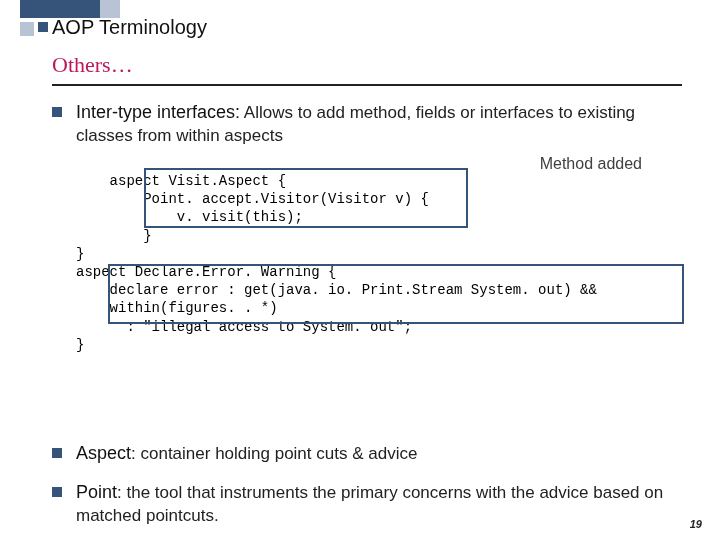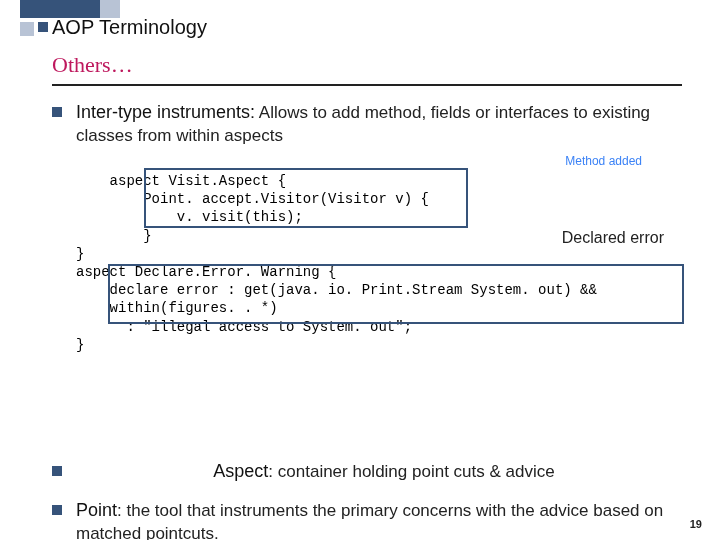--- a/index.html
+++ b/index.html
@@ -105,22 +105,22 @@
     color: #000;
     margin: 6px 0 10px 24px;
     position: relative;
     line-height: 1.3;
   }
   .annotation1 {
     position: absolute;
     top: 0px;
     right: 50px;
     font-family: Verdana, sans-serif;
-    font-size: 12px;
-    color: #3b82f6;
+    font-size: 16px;
+    color: #404040;
   }
   .annotation2 {
     position: absolute;
     top: 74px;
     right: 28px;
     font-family: Verdana, sans-serif;
     font-size: 16px;
     color: #222;
   }
   .box1 {
@@ -141,61 +141,61 @@
     height: 56px;
     pointer-events: none;
   }
   .page-num {
     position: absolute;
     bottom: 10px;
     right: 18px;
     font-size: 11px;
     font-weight: bold;
     color: #222;
+    font-style: italic;
   }
 </style>
 </head>
 <body>
 
 <div class="top-accent"></div>
 <div class="top-accent-light"></div>
 <div class="accent-sq1"></div>
 <div class="accent-sq2"></div>
 
 <div class="title">AOP Terminology</div>
 <div class="subtitle">Others…</div>
 <div class="hr"></div>
 
 <div class="content">
 
   <div class="bullet-row">
     <div class="bullet"></div>
     <div class="bullet-body">
-      <span class="term">Inter-type instruments:</span><span> Allows to add method, fields or interfaces to existing classes from within aspects</span>
+      <span class="term">Inter-type interfaces:</span><span> Allows to add method, fields or interfaces to existing classes from within aspects</span>
     </div>
   </div>
 
   <div class="code-block">
     <span>aspect Visit.Aspect {
         Point. accept.Visitor(Visitor v) {
             v. visit(this);
         }
 }
 aspect Declare.Error. Warning {
     declare error : get(java. io. Print.Stream System. out) &amp;&amp;
     within(figures. . *)
       : "illegal access to System. out";
 }</span>
     <div class="box1"></div>
     <div class="box2"></div>
     <div class="annotation1">Method added</div>
-    <div class="annotation2">Declared error</div>
-  </div>
-
-  <div class="bullet-row" style="margin-top:14px;text-align:center;">
+  </div>
+
+  <div class="bullet-row" style="margin-top:14px;">
     <div class="bullet"></div>
     <div class="bullet-body">
       <span class="term">Aspect</span><span>: container holding point cuts &amp; advice</span>
     </div>
   </div>
 
   <div class="bullet-row" style="margin-top:14px;">
     <div class="bullet"></div>
     <div class="bullet-body">
       <span class="term">Point</span><span>: the tool that instruments the primary concerns with the advice based on matched pointcuts.</span>

